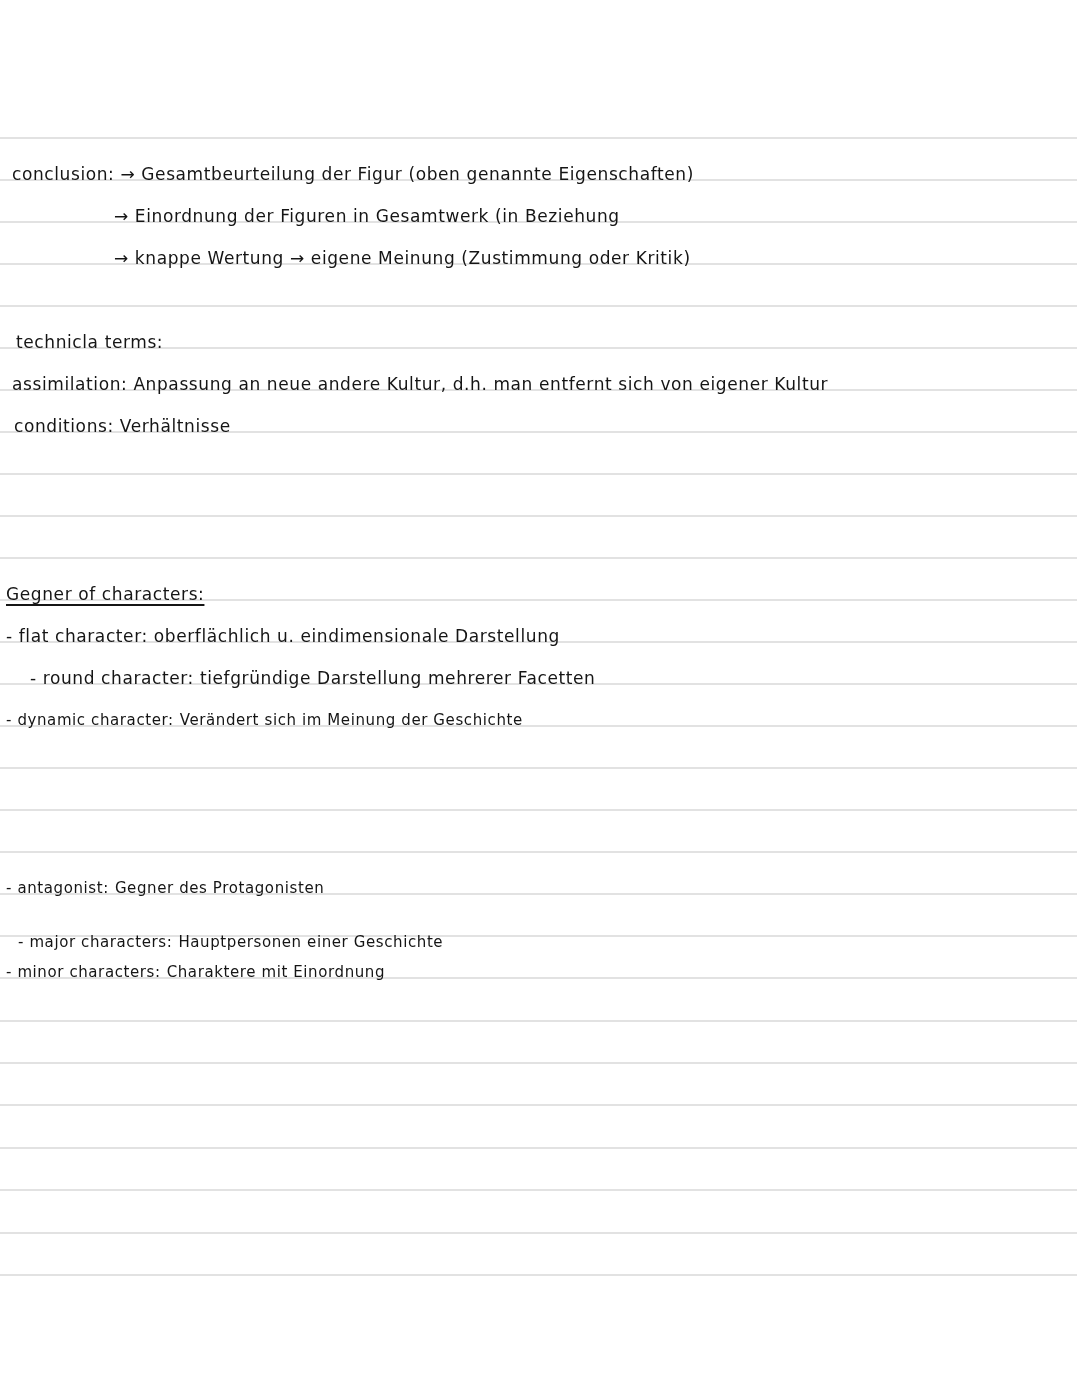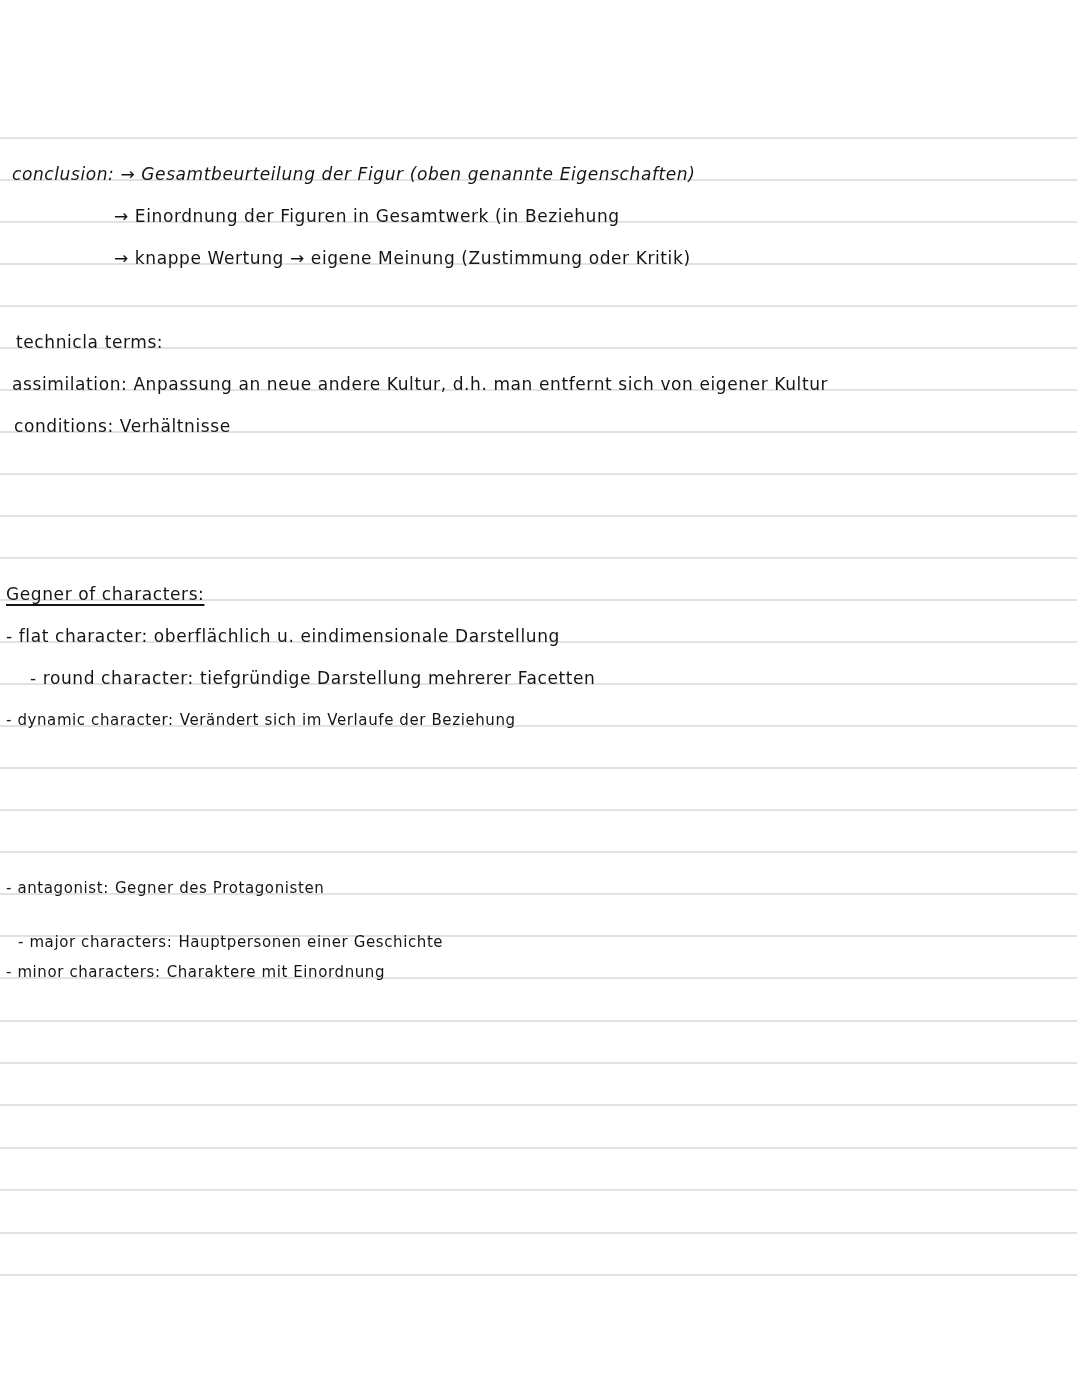--- a/index.html
+++ b/index.html
@@ -76,21 +76,21 @@
       <div class="rule" style="top: 977px; background: rgb(226, 226, 226);"></div>
       <div class="rule" style="top: 1020px; background: rgb(226, 226, 226);"></div>
       <div class="rule" style="top: 1062px; background: rgb(226, 226, 226);"></div>
       <div class="rule" style="top: 1104px; background: rgb(226, 226, 226);"></div>
       <div class="rule" style="top: 1147px; background: rgb(226, 226, 226);"></div>
       <div class="rule" style="top: 1189px; background: rgb(226, 226, 226);"></div>
       <div class="rule" style="top: 1232px; background: rgb(226, 226, 226);"></div>
       <div class="rule" style="top: 1274px; background: rgb(226, 226, 226);"></div>
     </div>
 
-  <div class="line" style="left:12px; top:164px;font-style:italic;">
+  <div class="line" style="left:12px; top:164px;">
     <span class="term sep">conclusion:</span><span>→ Gesamtbeurteilung der Figur (oben genannte Eigenschaften)</span>
   </div>
   <div class="line" style="left:114px; top:206px;">
     <span>→ Einordnung der Figuren in Gesamtwerk (in Beziehung</span>
   </div>
   <div class="line" style="left:114px; top:248px;">
     <span>→ knappe Wertung → eigene Meinung (Zustimmung oder Kritik)</span>
   </div>
 
   <div class="line" style="left:16px; top:332px;">technicla terms:</div>
@@ -103,21 +103,21 @@
 
   <div class="line heading" style="left:6px; top:584px;">Gegner of characters:</div>
 
   <div class="line" style="left:6px; top:626px;text-align:center;">
     <span class="term sep">- flat character:</span><span>oberflächlich u. eindimensionale Darstellung</span>
   </div>
   <div class="line" style="left:6px; top:668px;margin-left:24px;">
     <span class="term sep">- round character:</span><span>tiefgründige Darstellung mehrerer Facetten</span>
   </div>
   <div class="line small" style="left:6px; top:710px;">
-    <span class="term sep">- dynamic character:</span><span>Verändert sich im Verlaufe der Beziehung</span>
+    <span class="term sep">- dynamic character:</span><span>Verändert sich im Meinung der Geschichte</span>
   </div>
 
   <div class="line small" style="left:6px; top:878px;">
     <span class="term sep">- antagonist:</span><span>Gegner des Protagonisten</span>
   </div>
   <div class="line small" style="left:18px; top:920px;margin-top:12px;">
     <span class="term sep">- major characters:</span><span>Hauptpersonen einer Geschichte</span>
   </div>
   <div class="line small" style="left:6px; top:962px;">
     <span class="term sep">- minor characters:</span><span>Charaktere mit Einordnung</span>

